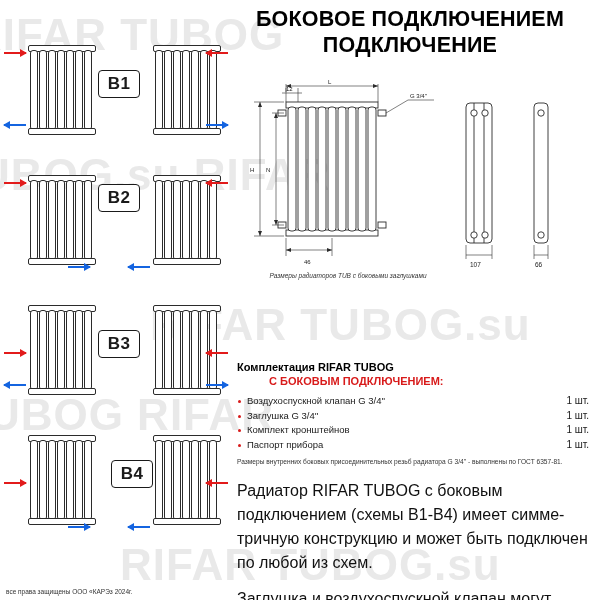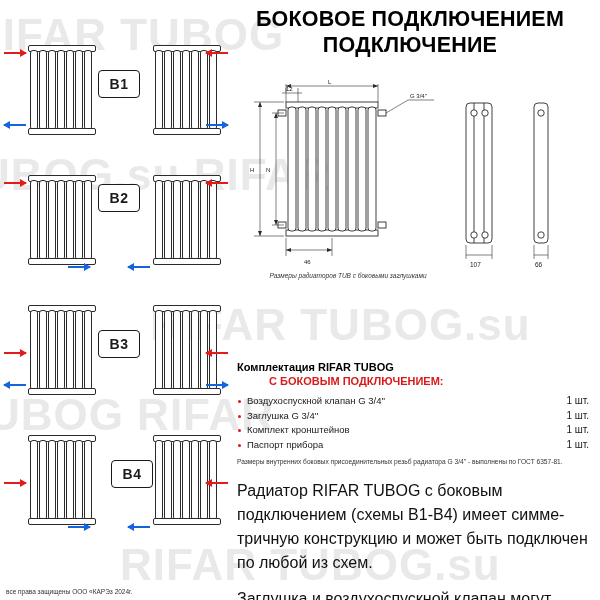--- a/index.html
+++ b/index.html
@@ -130,21 +130,21 @@
     position: absolute;
     left: 98px;
     width: 40px;
     height: 26px;
     border: 1.6px solid #1a1a1a;
     border-radius: 4px;
     background: #fff;
     display: flex;
     align-items: center;
     justify-content: center;
-    font-size: 14px;
+    font-size: 17px;
     font-weight: bold;
     letter-spacing: 0.5px;
   }
 
   
   .drawing {
     position: absolute;
     left: 238px;
     top: 78px;
     width: 208px;

